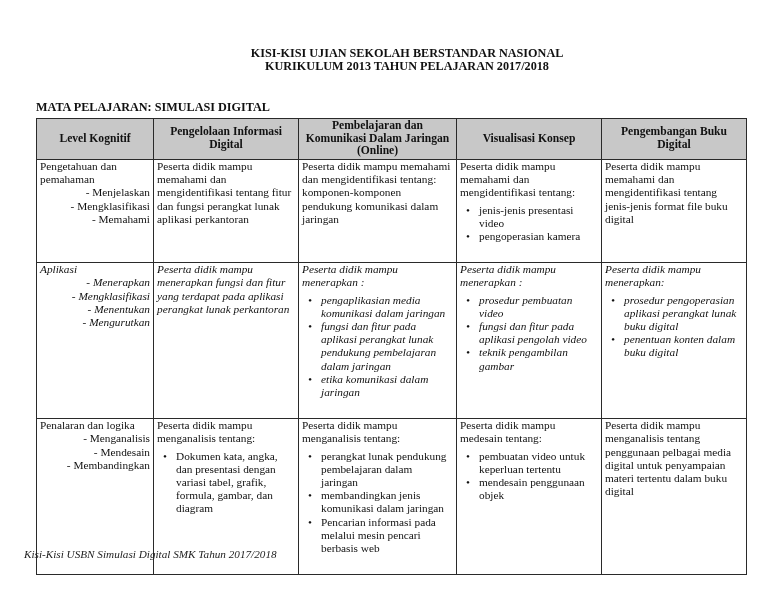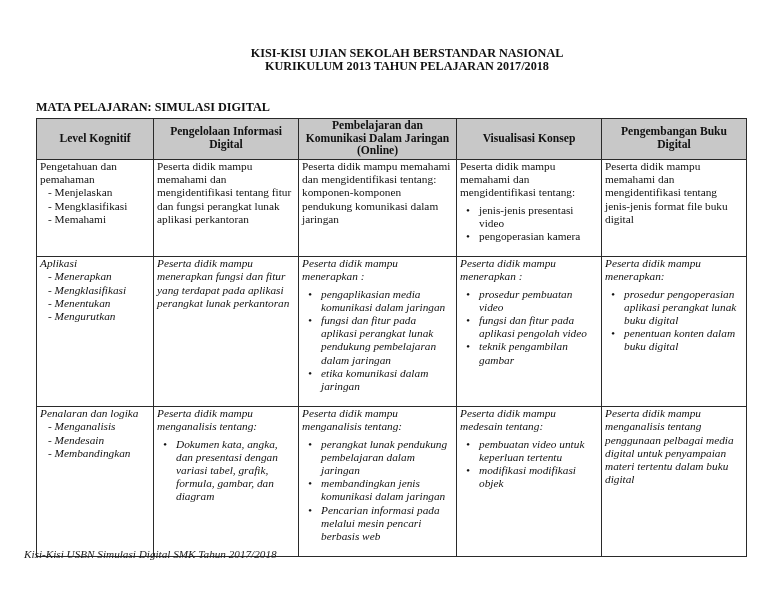--- a/index.html
+++ b/index.html
@@ -41,44 +41,45 @@
       top: 118px;
       border-collapse: collapse;
       table-layout: fixed;
       width: 710px;
       font-size: 11.3px;
       line-height: 13.2px;
     }
     table.kisi th, table.kisi td {
       border: 1.4px solid #2a2a2a;
       vertical-align: top;
-      padding: 0 3px 9px 3px;
+      padding: 0 3px 15px 3px;
     }
     table.kisi th {
       background: #c8c8c8;
       font-weight: bold;
       text-align: center;
       vertical-align: middle;
       font-size: 11.6px;
       line-height: 12.6px;
       height: 40px;
       padding: 0 4px;
     }
     col.c1 { width: 117px; }
     col.c2 { width: 145px; }
     col.c3 { width: 158px; }
     col.c4 { width: 145px; }
     col.c5 { width: 145px; }
     tr.r1 td { height: 83px; }
     tr.r2 td { height: 135px; font-style: italic; }
-    tr.r3 td { height: 140px; font-style: italic; }
+    tr.r3 td { height: 140px; }
     ul.dash {
       list-style: none;
       margin: 0;
       padding: 0 0 0 8px;
+      text-align: right;
     }
     ul.dash li::before {
       content: "- ";
     }
     ul.bullet {
       margin: 4px;
       padding: 0 0 0 15px;
       list-style: none;
     }
     ul.bullet li {
@@ -214,21 +215,21 @@
         <ul class="bullet">
           <li>perangkat lunak pendukung pembelajaran dalam jaringan</li>
           <li>membandingkan jenis komunikasi dalam jaringan</li>
           <li>Pencarian informasi pada melalui mesin pencari berbasis web</li>
         </ul>
       </td>
       <td>
         <div>Peserta didik mampu medesain tentang:</div>
         <ul class="bullet">
           <li>pembuatan video untuk keperluan tertentu</li>
-          <li>modifikasi modifikasi objek</li>
+          <li>mendesain penggunaan objek</li>
         </ul>
       </td>
       <td>
         <div>Peserta didik mampu menganalisis tentang penggunaan pelbagai media digital untuk penyampaian materi tertentu dalam buku digital</div>
       </td>
     </tr>
   </tbody>
 </table>
 
 <div class="footer">Kisi-Kisi USBN Simulasi Digital SMK Tahun 2017/2018</div>

